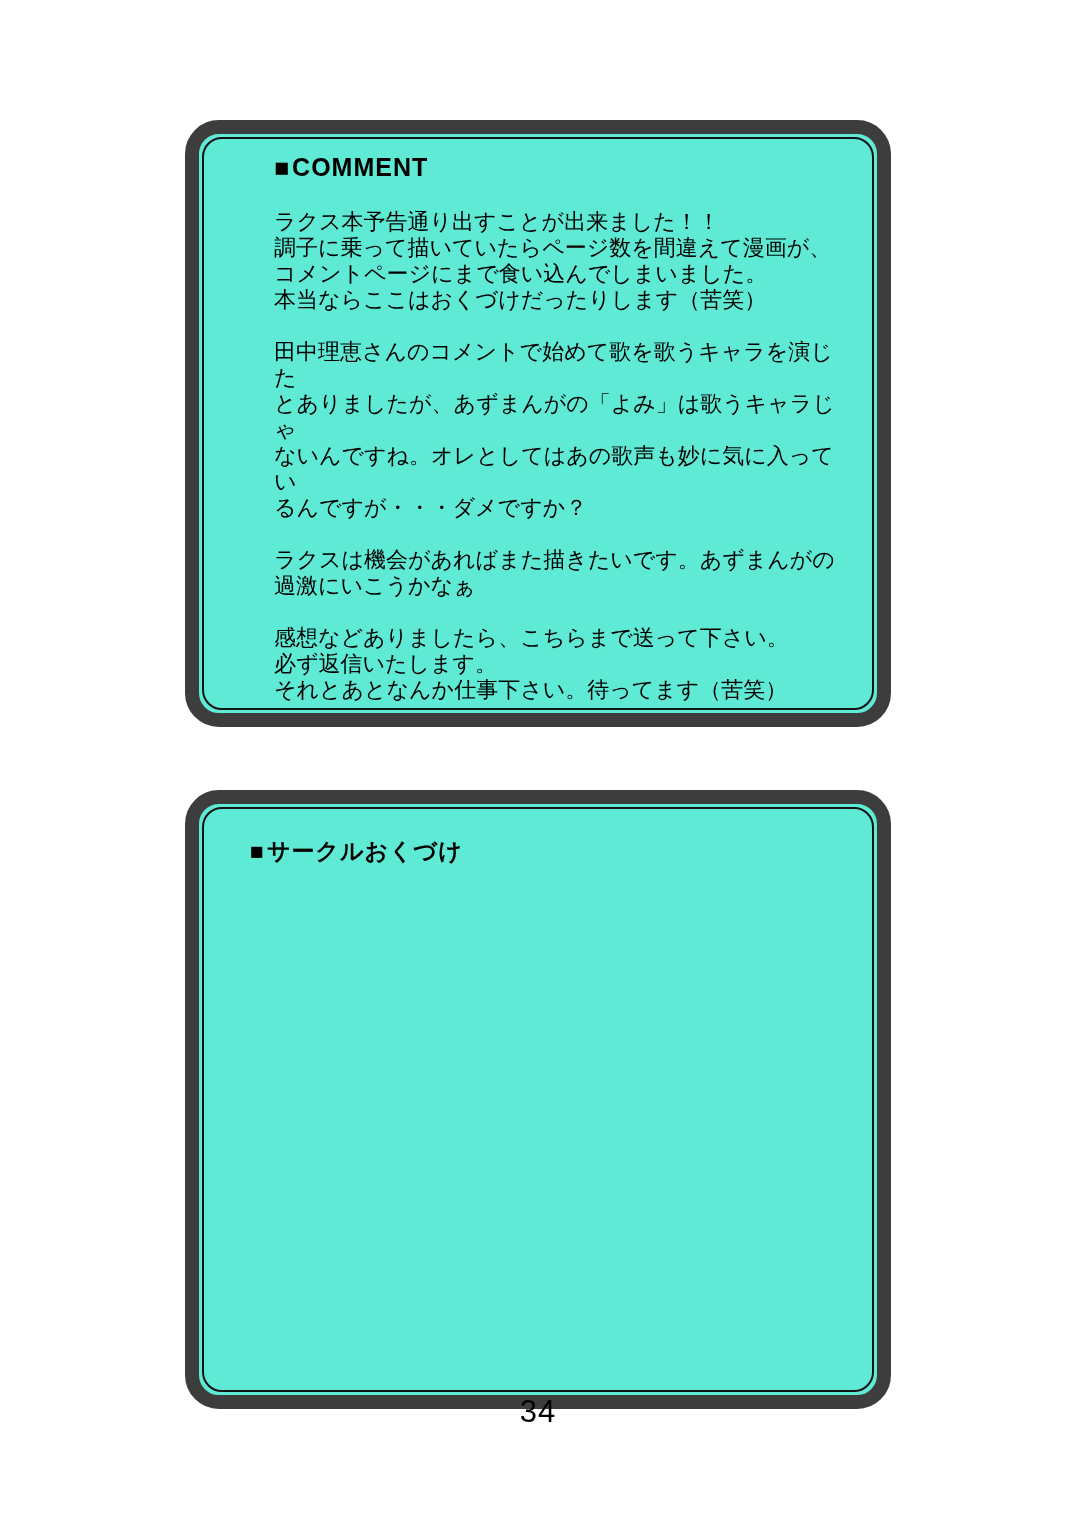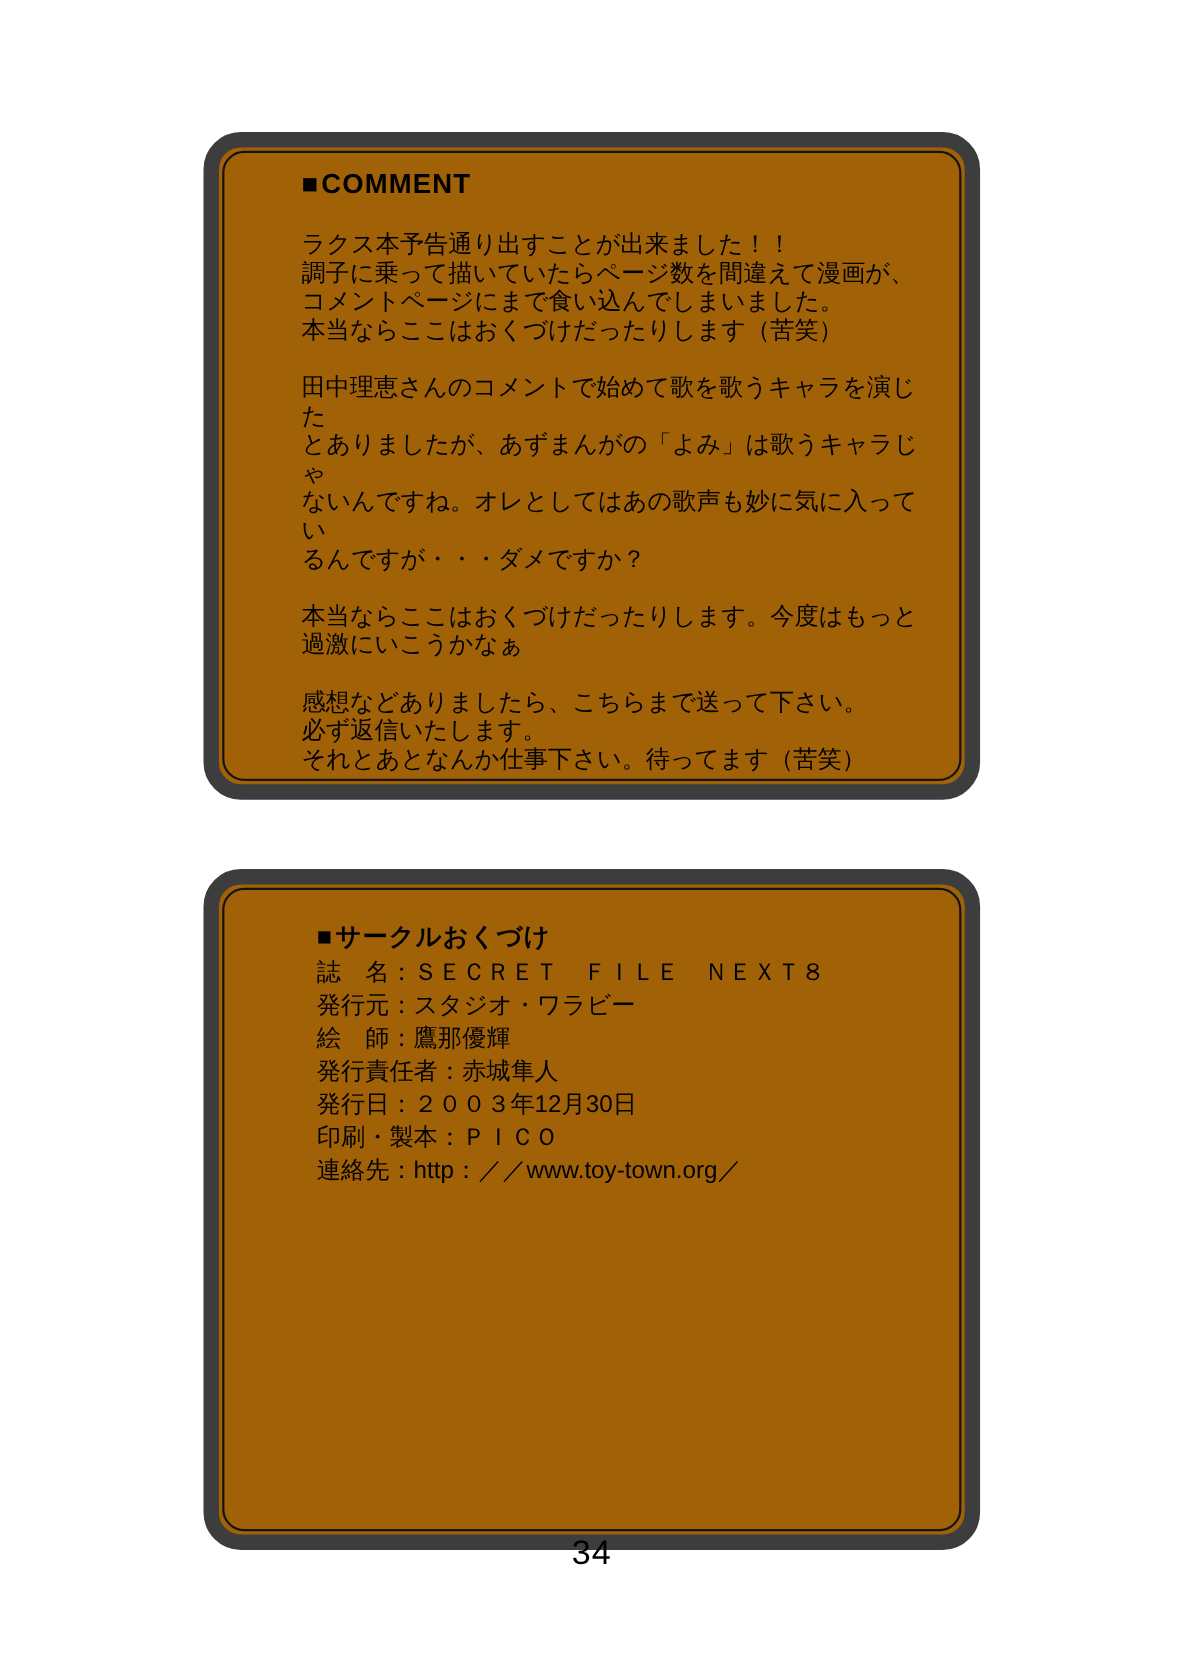--- a/index.html
+++ b/index.html
@@ -13,40 +13,40 @@
     height: 1518px;
     font-family: "Liberation Sans", sans-serif;
     color: #000000;
     overflow: hidden;
   }
   .panel {
     position: absolute;
     left: 185px;
     width: 706px;
     box-sizing: border-box;
-    background: #a16207;
+    background: #5eead4;
     border: 14px solid #3d3d3d;
     border-radius: 34px;
   }
   .panel-comment { top: 120px; height: 607px; }
   .panel-colophon { top: 790px; height: 619px; }
   .panel-line {
     position: absolute;
     inset: 3px;
     border: 2px solid #141414;
     border-radius: 20px;
     pointer-events: none;
   }
   .panel-content {
     position: absolute;
     inset: 5px;
     overflow: hidden;
   }
   .panel-comment .panel-content { padding: 12px 20px 0 70px; }
-  .panel-colophon .panel-content { padding: 26px 20px 0 84px; }
+  .panel-colophon .panel-content { padding: 26px 20px 0 46px; }
 
   .section-heading {
     font-size: 23px;
     line-height: 32px;
     font-weight: bold;
     letter-spacing: 1px;
     white-space: nowrap;
   }
   .section-heading .bullet {
     font-weight: normal;
@@ -96,38 +96,31 @@
       <span class="bullet">■</span><span>COMMENT</span>
     </div>
     <div class="body-lines paragraph">ラクス本予告通り出すことが出来ました！！
 調子に乗って描いていたらページ数を間違えて漫画が、
 コメントページにまで食い込んでしまいました。
 本当ならここはおくづけだったりします（苦笑）</div>
     <div class="body-lines paragraph">田中理恵さんのコメントで始めて歌を歌うキャラを演じた
 とありましたが、あずまんがの「よみ」は歌うキャラじゃ
 ないんですね。オレとしてはあの歌声も妙に気に入ってい
 るんですが・・・ダメですか？</div>
-    <div class="body-lines paragraph">本当ならここはおくづけだったりします。今度はもっと
+    <div class="body-lines paragraph">ラクスは機会があればまた描きたいです。あずまんがの
 過激にいこうかなぁ</div>
     <div class="body-lines paragraph">感想などありましたら、こちらまで送って下さい。
 必ず返信いたします。
 それとあとなんか仕事下さい。待ってます（苦笑）</div>
 
   </div>
 </div>
 
 <div class="panel panel-colophon">
   <div class="panel-line"></div>
   <div class="panel-content">
     <div class="section-heading colophon-heading">
       <span class="bullet">■</span><span>サークルおくづけ</span>
     </div>
-    <div class="body-lines colophon-entries">誌　名：ＳＥＣＲＥＴ　ＦＩＬＥ　ＮＥＸＴ８
-発行元：スタジオ・ワラビー
-絵　師：鷹那優輝
-発行責任者：赤城隼人
-発行日：２００３年12月30日
-印刷・製本：ＰＩＣＯ
-連絡先：http：／／www.toy-town.org／</div>
   </div>
 </div>
 
 <div class="page-footer">34</div>
 
 </body></html>

